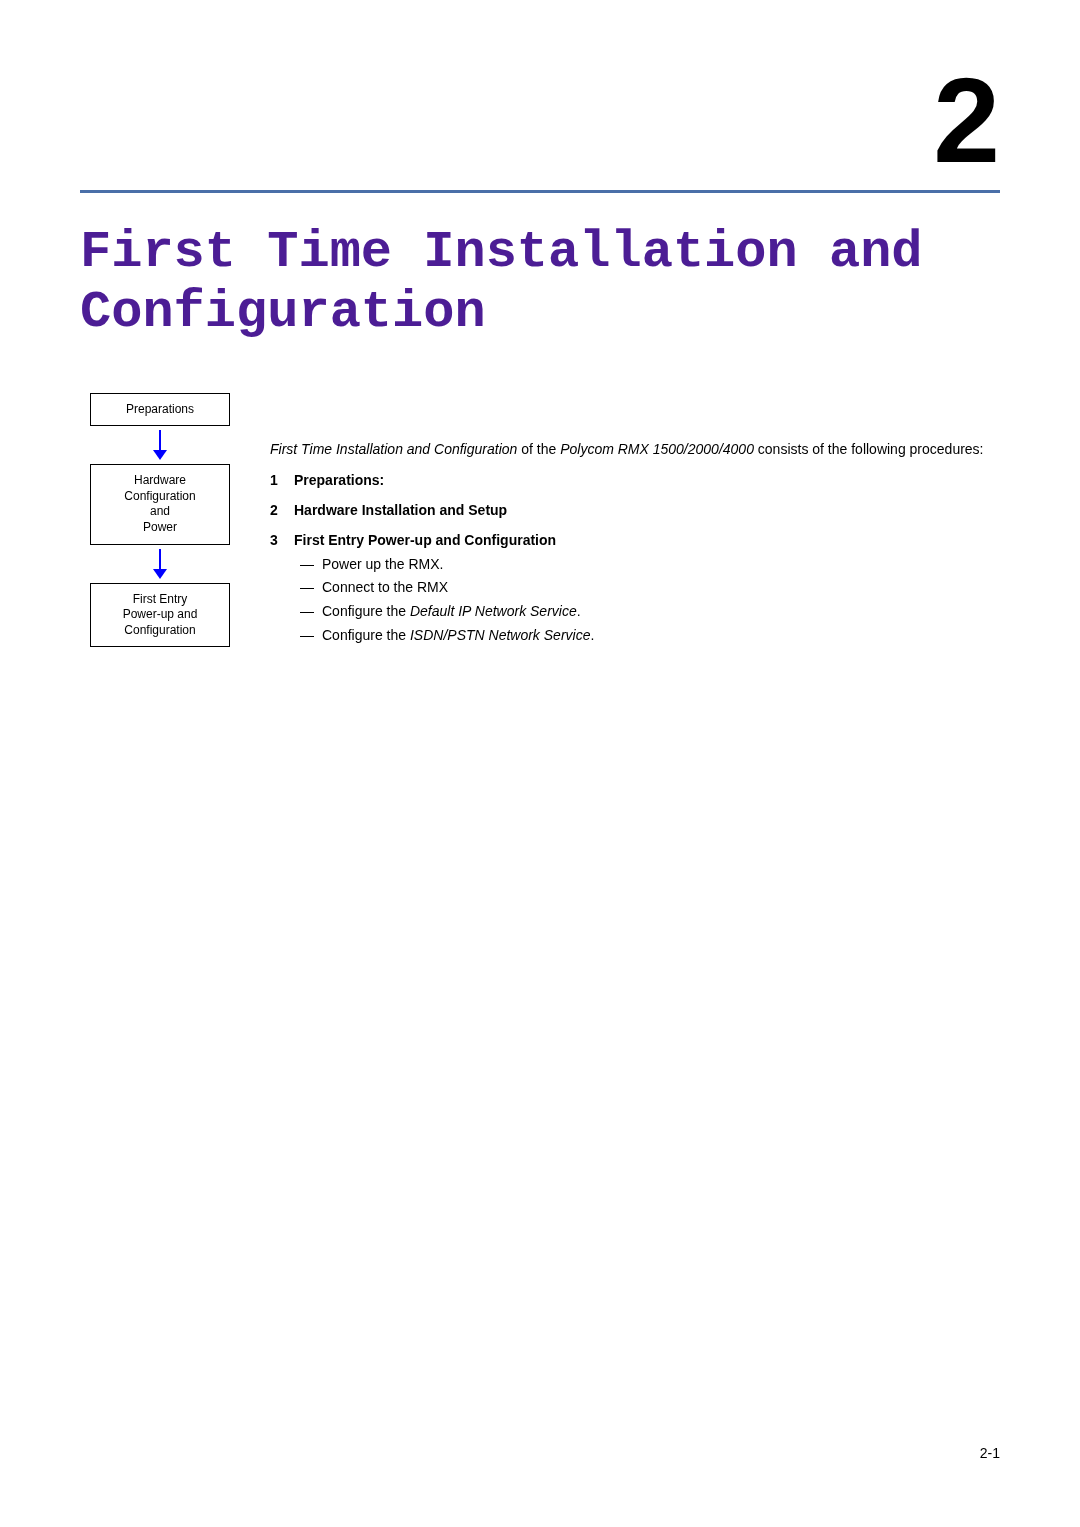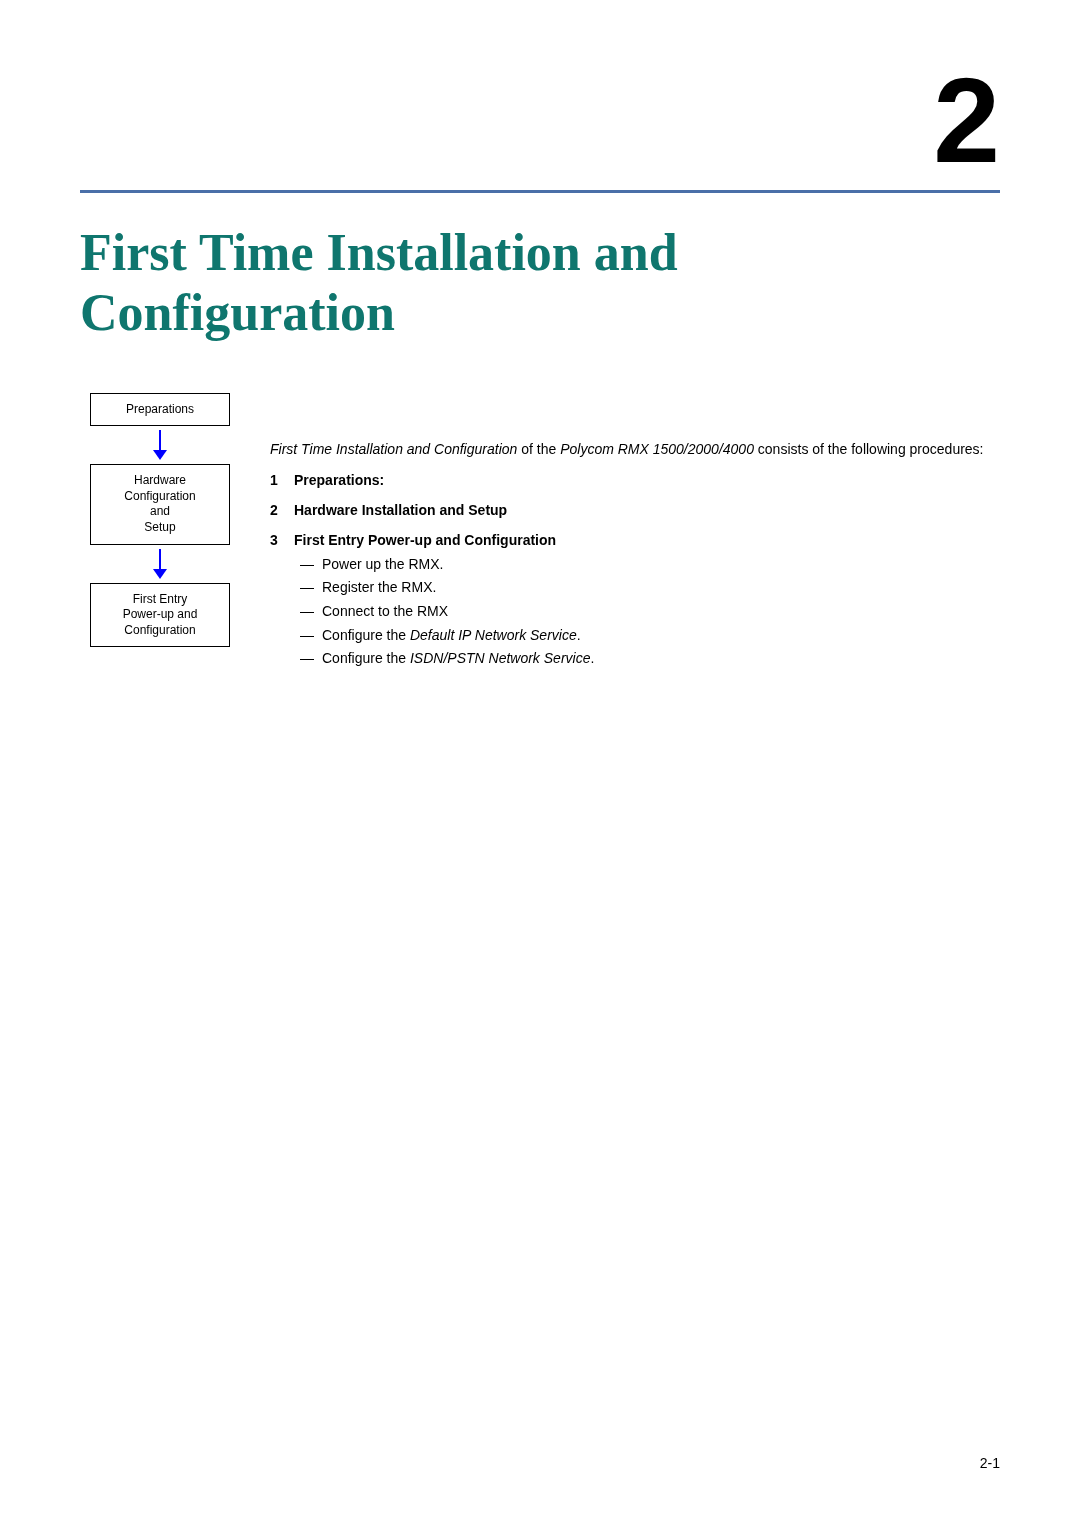--- a/index.html
+++ b/index.html
@@ -41,22 +41,22 @@
       width: 100%;
       height: 3px;
       background: #4a6fa8;
       margin-bottom: 30px;
     }
 
     
     .chapter-title {
       font-size: 52px;
       font-weight: bold;
-      color: #0f766e;
-      font-family: Liberation Serif, serif;
+      color: #4c1d95;
+      font-family: Liberation Mono, monospace;
       line-height: 1.15;
       margin-bottom: 50px;
     }
 
     
     .content-area {
       display: flex;
       flex-direction: row;
       gap: 30px;
       align-items: flex-start;
@@ -165,21 +165,21 @@
       left: 0;
     }
 
     .bullet-list li em {
       font-style: italic;
     }
 
     
     .page-number {
       position: absolute;
-      bottom: 56px;
+      bottom: 66px;
       right: 80px;
       font-size: 14px;
       font-family: Arial, sans-serif;
       color: #000000;
     }
   </style>
 </head>
 <body>
 
 <div class="page-container">
@@ -200,21 +200,21 @@
         <span>Preparations</span>
       </div>
       <div class="flow-arrow">
         <div class="arrow-line"></div>
         <div class="arrow-head"></div>
       </div>
       <div class="flow-box">
         <span>Hardware</span><br>
         <span>Configuration</span><br>
         <span>and</span><br>
-        <span>Setup</span>
+        <span>Power</span>
       </div>
       <div class="flow-arrow">
         <div class="arrow-line"></div>
         <div class="arrow-head"></div>
       </div>
       <div class="flow-box">
         <span>First Entry</span><br>
         <span>Power-up and</span><br>
         <span>Configuration</span>
       </div>
@@ -240,21 +240,20 @@
         </div>
       </div>
 
       <div class="numbered-section">
         <div class="section-header">
           <span class="section-num">3</span>
           <span class="section-title">First Entry Power-up and Configuration</span>
         </div>
         <ul class="bullet-list">
           <li>Power up the RMX.</li>
-          <li>Register the RMX.</li>
           <li>Connect to the RMX</li>
           <li>Configure the <em>Default IP Network Service</em>.</li>
           <li>Configure the <em>ISDN/PSTN Network Service</em>.</li>
         </ul>
       </div>
 
     </div>
   </div>
 
   <div class="page-number">2-1</div>

